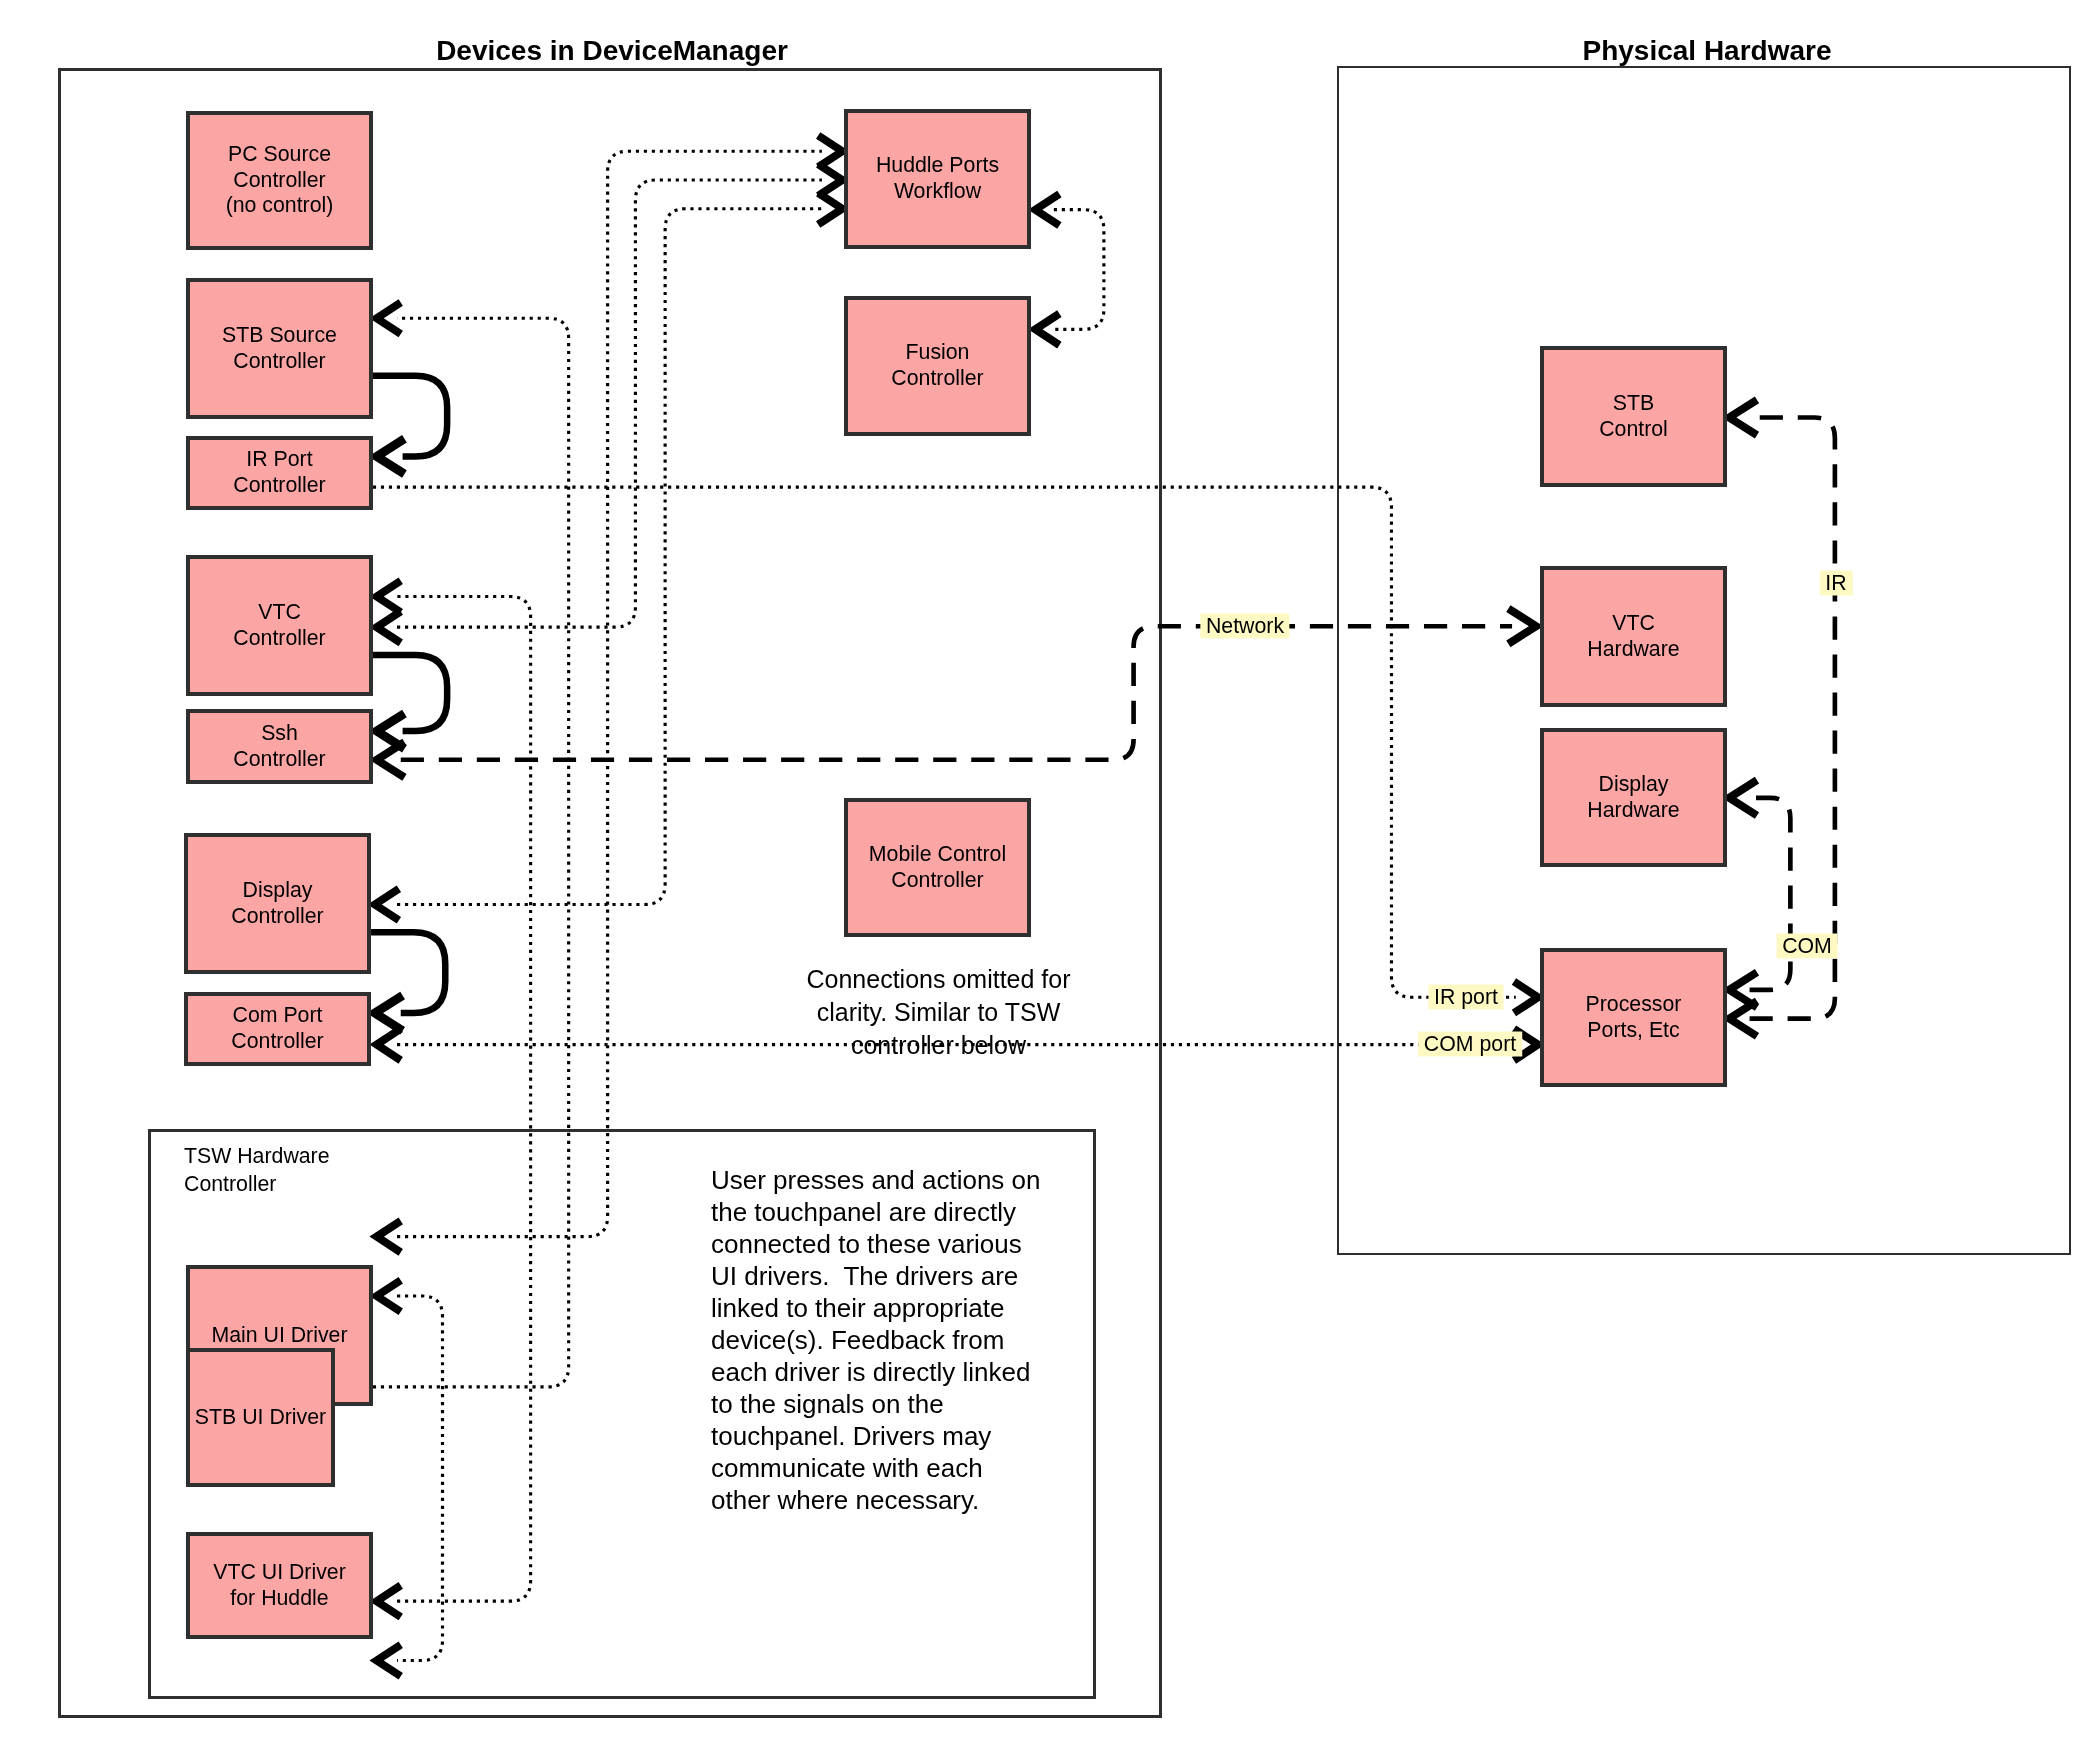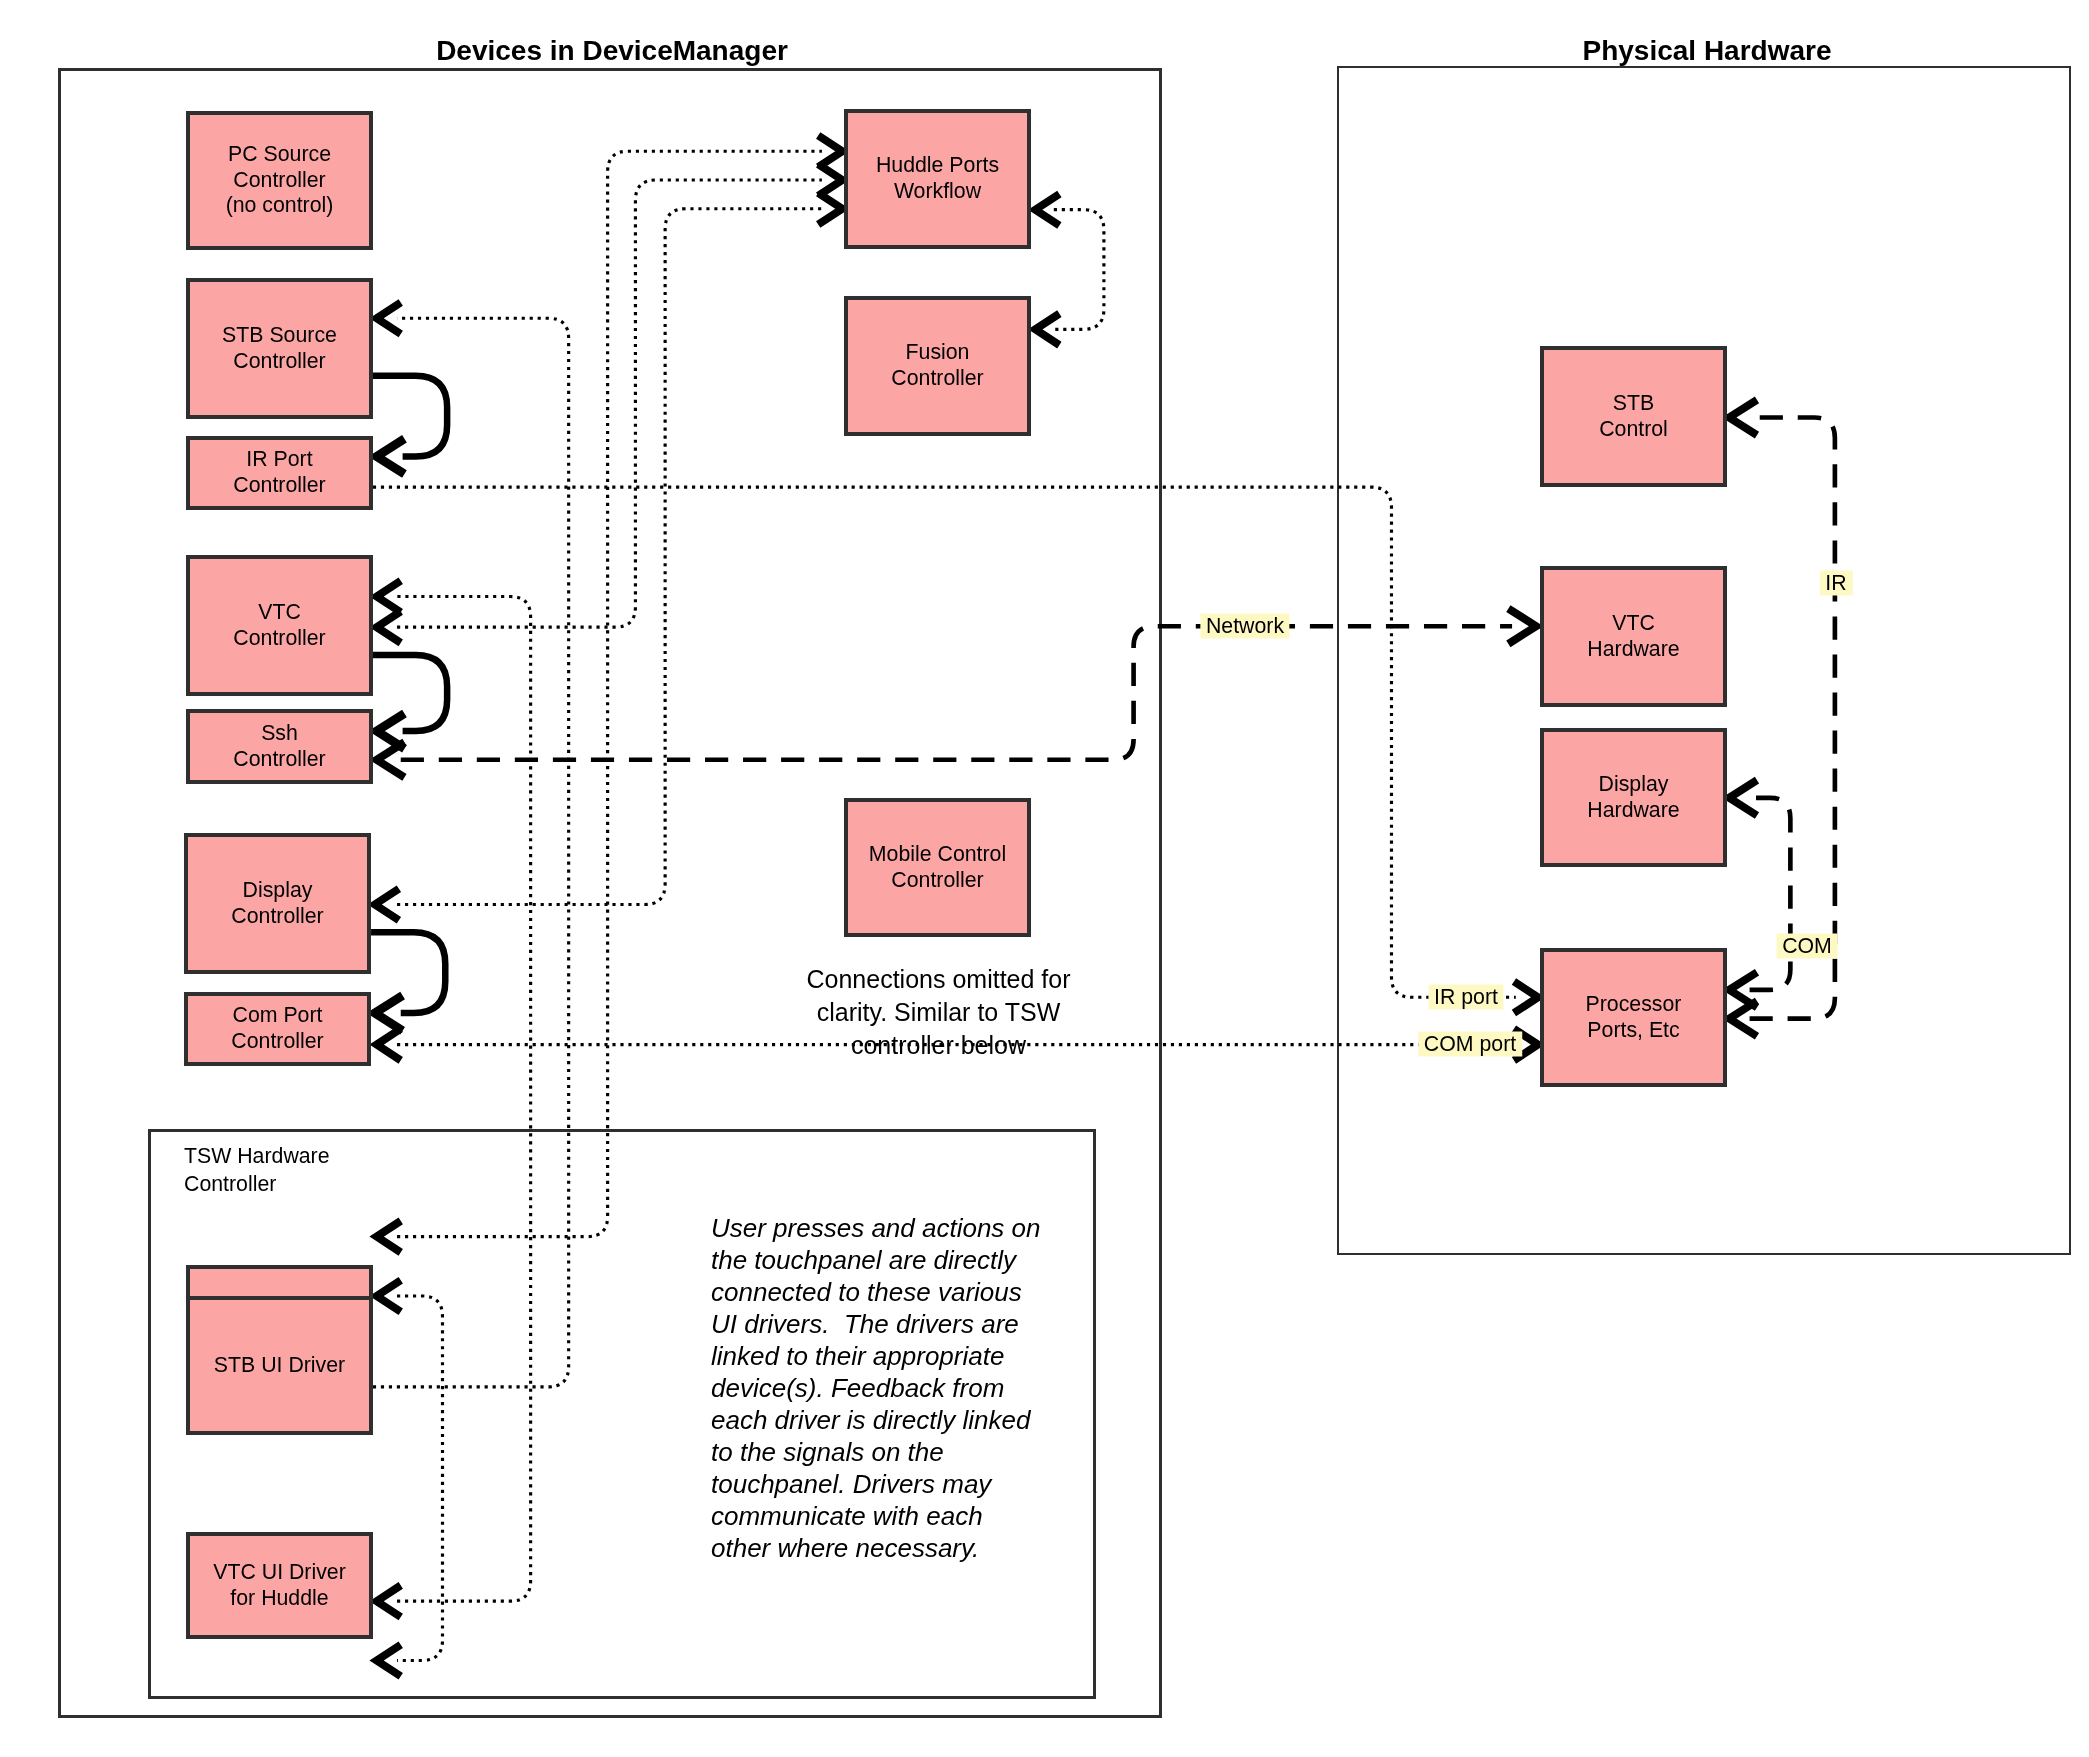--- a/index.html
+++ b/index.html
@@ -102,21 +102,21 @@
 Controller</div>
 <div class="box" style="left:186px;top:555px;width:187px;height:141px;">VTC
 Controller</div>
 <div class="box" style="left:186px;top:709px;width:187px;height:75px;">Ssh
 Controller</div>
 <div class="box" style="left:184px;top:833px;width:187px;height:141px;">Display
 Controller</div>
 <div class="box" style="left:184px;top:992px;width:187px;height:74px;">Com Port
 Controller</div>
 <div class="box" style="left:186px;top:1265px;width:187px;height:141px;">Main UI Driver</div>
-<div class="box" style="left:186px;top:1296px;width:187px;height:139px;">STB UI Driver</div>
+<div class="box" style="left:186px;top:1348px;width:149px;height:139px;">STB UI Driver</div>
 <div class="box" style="left:186px;top:1532px;width:187px;height:107px;">VTC UI Driver
 for Huddle</div>
 <div class="box" style="left:844px;top:109px;width:187px;height:140px;">Huddle Ports
 Workflow</div>
 <div class="box" style="left:844px;top:296px;width:187px;height:140px;">Fusion
 Controller</div>
 <div class="box" style="left:844px;top:798px;width:187px;height:139px;">Mobile Control
 Controller</div>
 
 <div class="box" style="left:1540px;top:346px;width:187px;height:141px;">STB
@@ -124,21 +124,21 @@
 <div class="box" style="left:1540px;top:566px;width:187px;height:141px;">VTC
 Hardware</div>
 <div class="box" style="left:1540px;top:728px;width:187px;height:139px;">Display
 Hardware</div>
 <div class="box" style="left:1540px;top:948px;width:187px;height:139px;">Processor
 Ports, Etc</div>
 
 <div class="notetext" style="left:753px;top:963px;width:371px;">Connections omitted for
 clarity. Similar to TSW
 controller below</div>
-<div class="freetext" style="left:711px;top:1212px;width:384px;font-style:italic;">User presses and actions on
+<div class="freetext" style="left:711px;top:1164px;width:384px;">User presses and actions on
 the touchpanel are directly
 connected to these various
 UI drivers.  The drivers are
 linked to their appropriate
 device(s). Feedback from
 each driver is directly linked
 to the signals on the
 touchpanel. Drivers may
 communicate with each
 other where necessary.</div>

